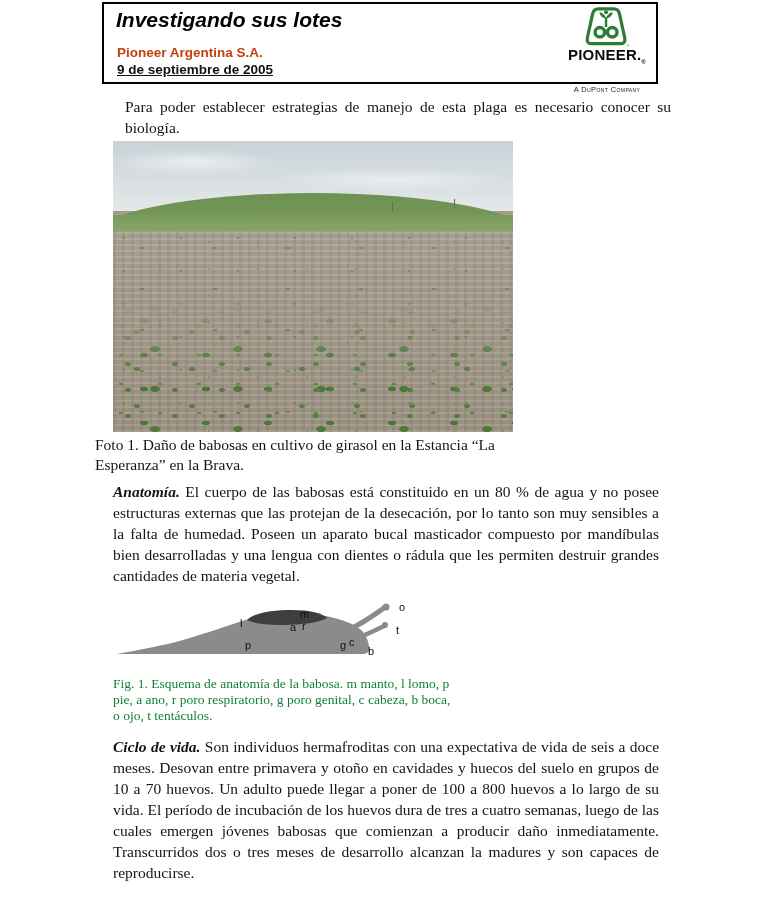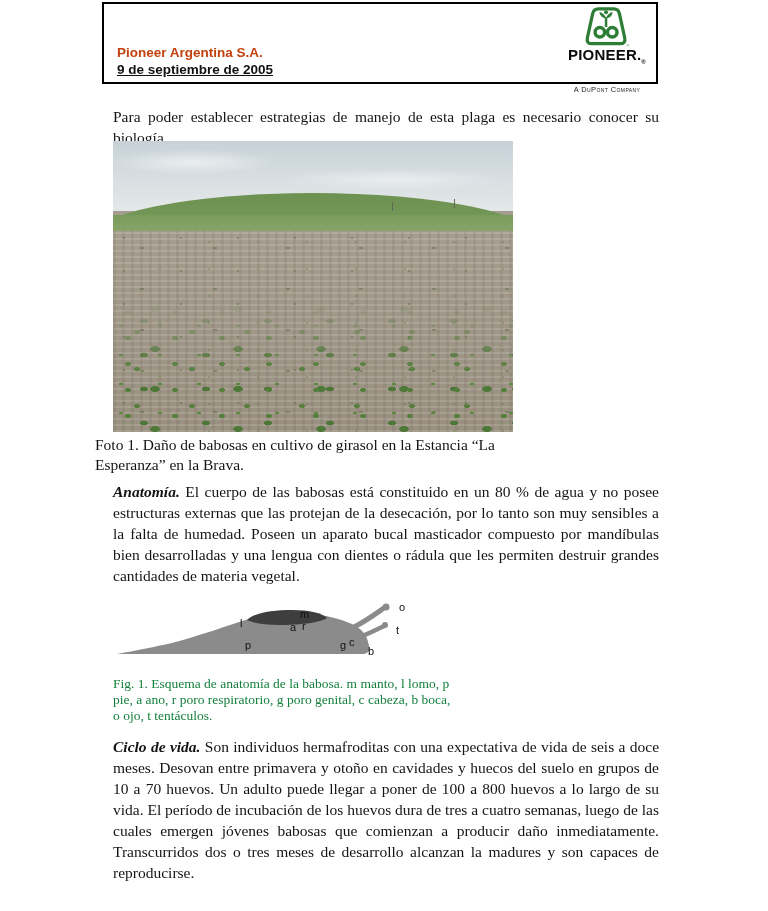--- a/index.html
+++ b/index.html
@@ -21,21 +21,21 @@
   .logo-brand{font-family:"Liberation Sans", sans-serif;font-weight:bold;font-size:15px;
               letter-spacing:.2px;color:#0c0c0c;line-height:14px;margin-top:0;}
   .logo-reg{font-size:6px;vertical-align:sub;}
   .logo-tagline{font-family:"Liberation Sans", sans-serif;font-variant:small-caps;
                 font-size:7.5px;letter-spacing:.4px;color:#222;line-height:8px;margin-top:17px;}
 
   
   .para{position:absolute;left:113px;width:546px;font-size:15.5px;line-height:21px;
         text-align:justify;color:#141414;}
   .para .lead{font-weight:bold;font-style:italic;}
-  .p-intro{top:106px;}
+  .p-intro{top:96px;margin-left:12px;}
   .p-anatomy{top:481px;}
   .p-lifecycle{top:736px;}
 
   .photo-caption{position:absolute;left:95px;top:435px;width:414px;
                  font-size:15.5px;line-height:20px;color:#141414;}
   .fig-caption{position:absolute;left:113px;top:676px;width:338px;
                font-size:13.5px;line-height:16px;color:#15803d;}
 
   
   .photo{position:absolute;left:113px;top:141px;width:400px;height:291px;overflow:hidden;
@@ -76,20 +76,21 @@
   
   .slug-fig{position:absolute;left:114px;top:597px;width:300px;height:68px;}
   .slug-fig text{font-family:"Liberation Sans", sans-serif;font-size:11px;fill:#101010;}
 </style>
 </head>
 <body>
 
 <div class="page">
 
   <div class="header-box">
+    <div class="doc-title">Investigando sus lotes</div>
     <div class="company-line">Pioneer Argentina S.A.</div>
     <div class="date-line">9 de septiembre de 2005</div>
 
     <div class="logo-block">
       <svg class="logo-icon" width="50" height="42" viewBox="0 0 50 44">
         <path d="M 16 3 L 32 3 Q 37 3 38 8 L 43.5 33 Q 45 39.5 38.5 39.5 L 9.5 39.5 Q 3 39.5 4.5 33 L 10 8 Q 11 3 16 3 Z" fill="#ffffff" stroke="#2e7d36" stroke-width="3.4" stroke-linejoin="round"></path>
         <circle cx="17.5" cy="27.5" r="5" fill="none" stroke="#2e7d36" stroke-width="3.6"></circle>
         <circle cx="30.5" cy="27.5" r="5" fill="none" stroke="#2e7d36" stroke-width="3.6"></circle>
         <path d="M 24 22 L 24 12" stroke="#2e7d36" stroke-width="2.6" fill="none"></path>
         <path d="M 24 13 C 20 12.5, 17.5 10, 17 6.2 C 20.5 6.8, 23 9.5, 24 12.5 Z" fill="#2e7d36"></path>

